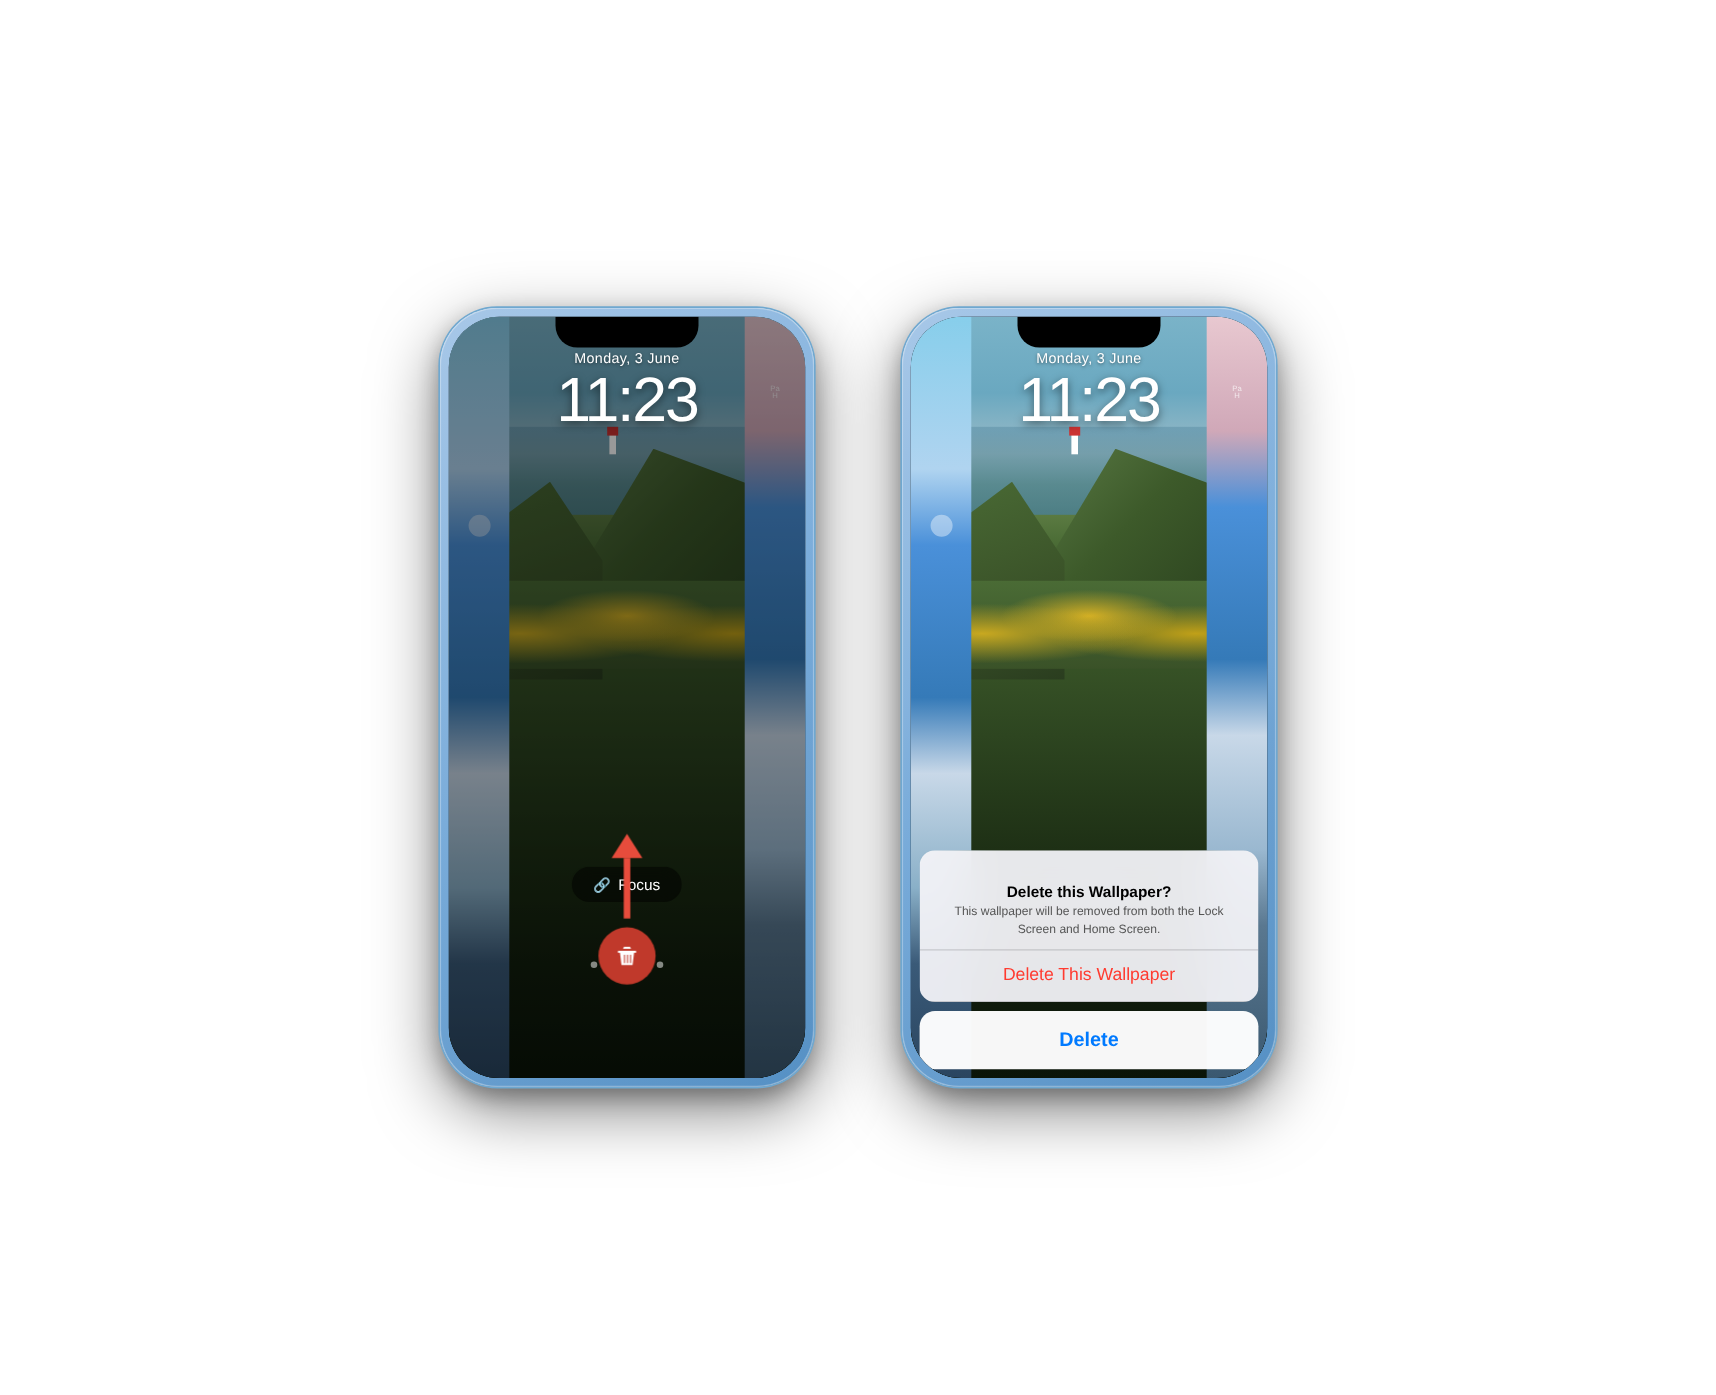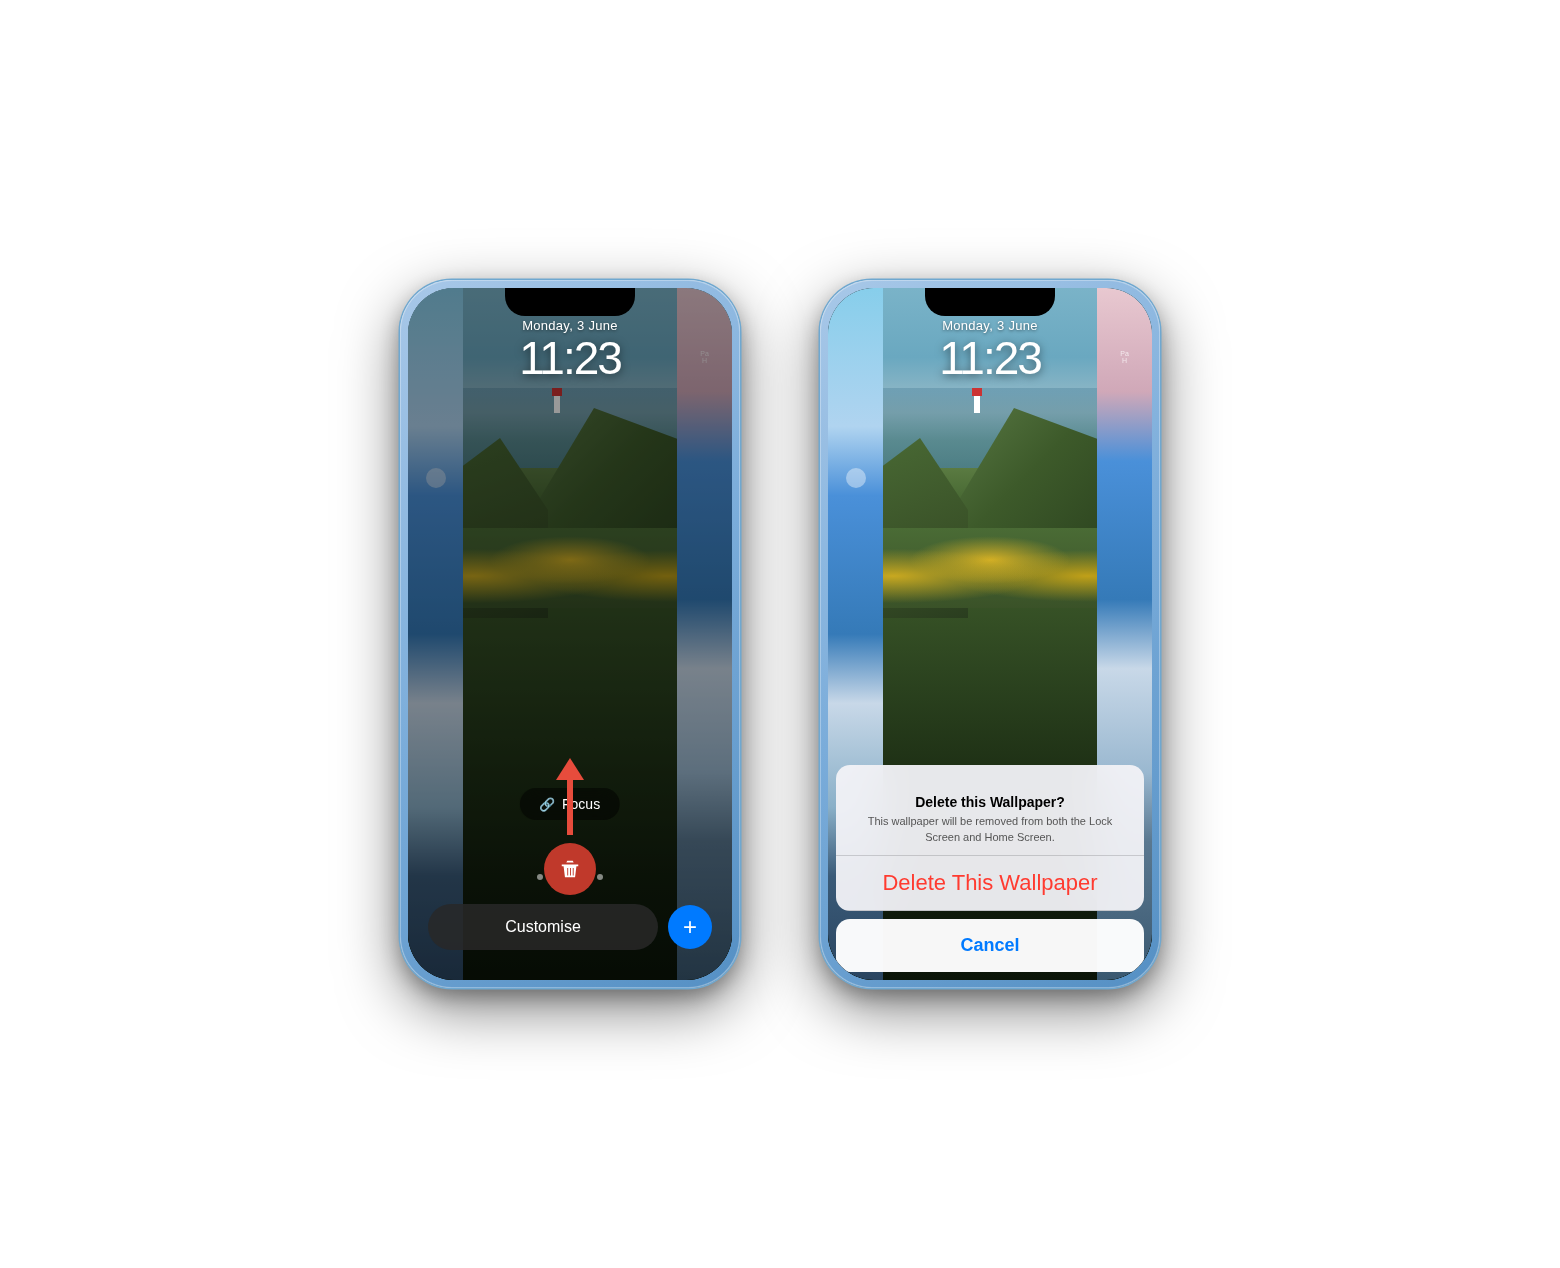--- a/index.html
+++ b/index.html
@@ -139,21 +139,21 @@
     }
 
     .date-text {
       font-size: 13px;
       font-weight: 400;
       letter-spacing: 0.3px;
       text-shadow: 0 1px 3px rgba(0,0,0,0.5);
     }
 
     .time-text {
-      font-size: 46px;
+      font-size: 57px;
       font-weight: 300;
       letter-spacing: -2px;
       line-height: 1.1;
       text-shadow: 0 2px 8px rgba(0,0,0,0.5);
     }
 
     
     .focus-btn {
       position: absolute;
       bottom: 160px;
@@ -342,21 +342,21 @@
     .sheet-subtitle {
       font-size: 11px;
       color: #555;
       line-height: 1.4;
     }
 
     .sheet-delete-btn {
       padding: 14px 20px;
       text-align: center;
       color: #ff3b30;
-      font-size: 22px;
+      font-size: 16px;
       font-weight: 400;
       border-bottom: 0.5px solid rgba(0,0,0,0.15);
       cursor: pointer;
     }
 
     .action-sheet-cancel {
       margin: 8px 8px;
       background: rgba(255,255,255,0.97);
       border-radius: 14px;
       padding: 16px 20px;
@@ -436,24 +436,20 @@
 
       <div class="dots-row">
         <div class="dot"></div>
         <div class="dot"></div>
         <div class="dot active"></div>
         <div class="dot"></div>
         <div class="dot"></div>
         <div class="dot"></div>
       </div>
 
-      <div class="bottom-actions">
-        <div class="customise-btn">Customise</div>
-        <div class="add-btn">+</div>
-      </div>
 
     </div>
   </div>
 </div>
 
 <div class="phone-shell">
   <div class="phone-inner">
     <div class="lockscreen">
 
       <div class="notch"></div>
@@ -483,18 +479,18 @@
       </div>
 
       <div class="action-sheet">
         <div class="action-sheet-inner">
           <div class="action-sheet-title-section">
             <div class="sheet-title">Delete this Wallpaper?</div>
             <div class="sheet-subtitle">This wallpaper will be removed from both the Lock Screen and Home Screen.</div>
           </div>
           <div class="sheet-delete-btn">Delete This Wallpaper</div>
         </div>
-        <div class="action-sheet-cancel">Cancel</div>
+        <div class="action-sheet-cancel">Delete</div>
       </div>
 
     </div>
   </div>
 </div>
 
 </body></html>

